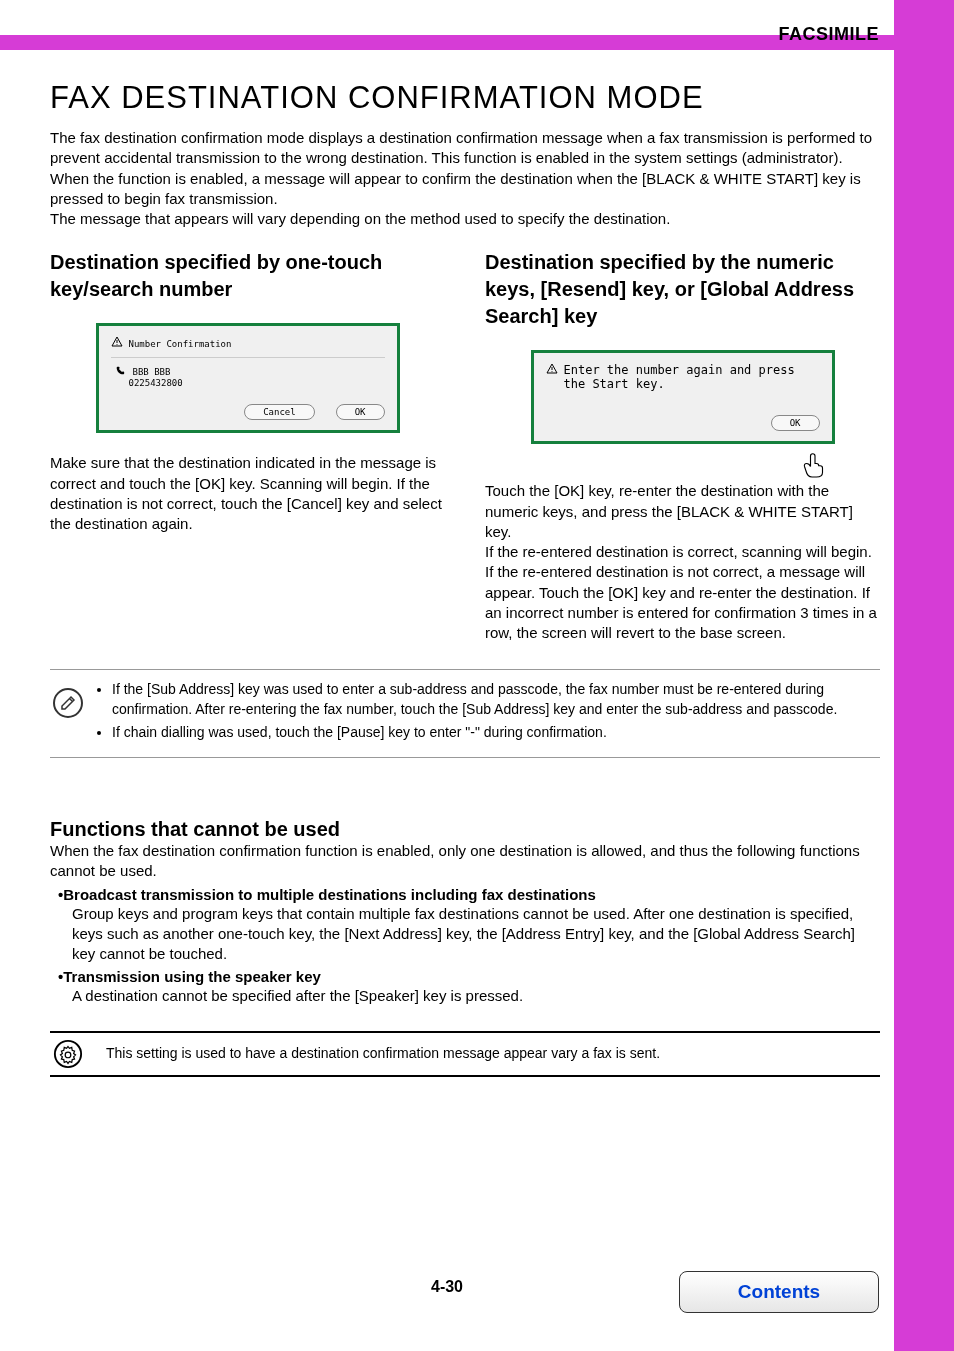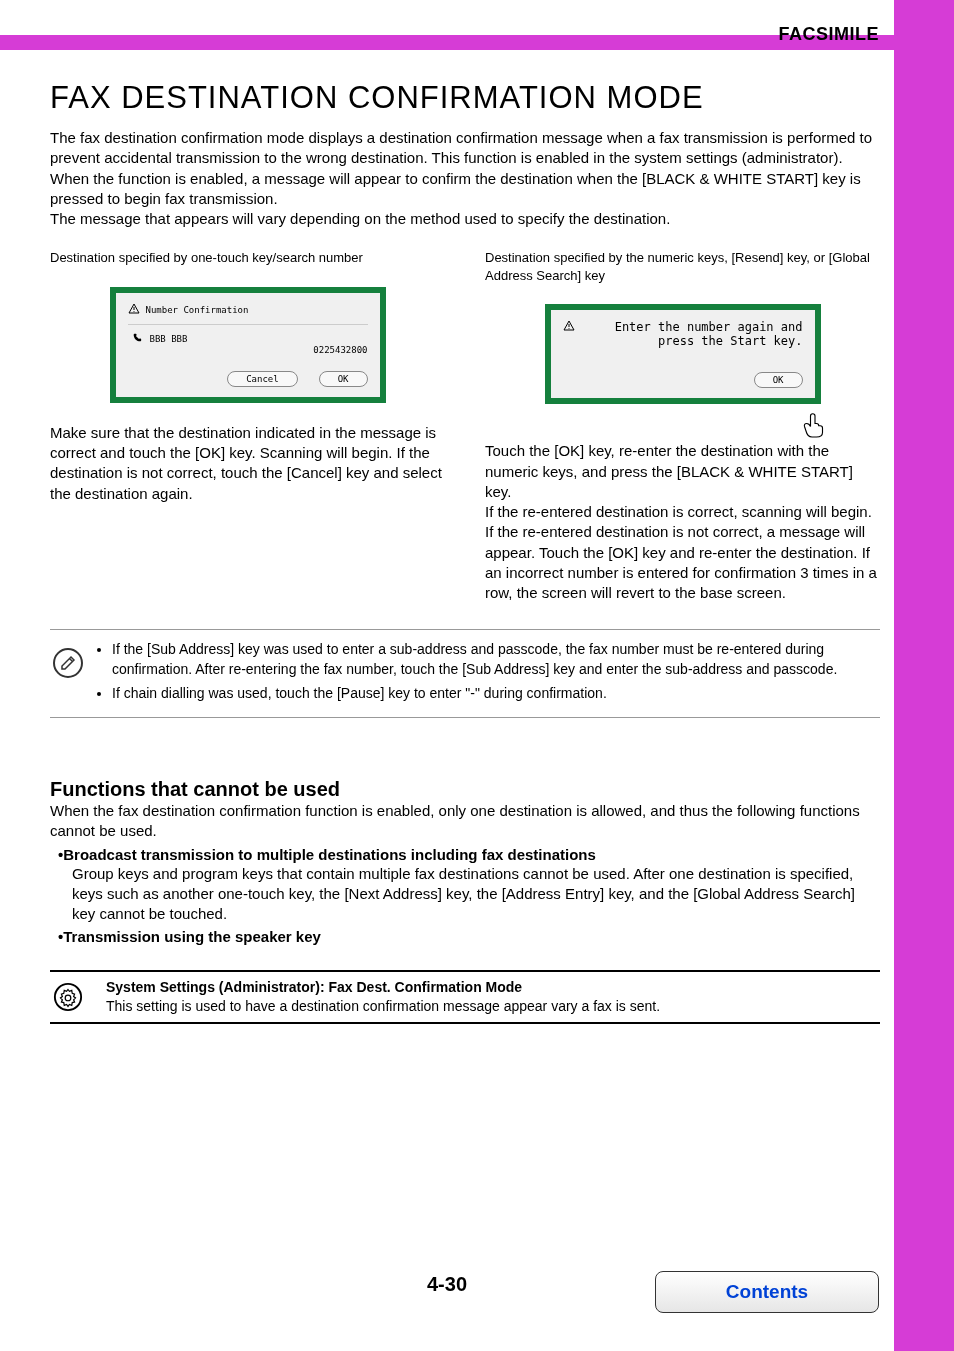--- a/index.html
+++ b/index.html
@@ -57,32 +57,31 @@
     }
     .columns {
       display: flex;
       gap: 40px;
       margin-top: 20px;
     }
     .col {
       flex: 1;
     }
     .sub-heading {
-      font-weight: normal;
-      font-size: 13px;
+      font-weight: bold;
+      font-size: 20px;
       margin-bottom: 20px;
       line-height: 1.35;
     }
     .dialog-box {
-      border: 6px solid #15803d;
+      border: 3px solid #15803d;
       background: #f0f0f0;
-      width: 276px;
+      width: 304px;
       margin: 0 auto 20px auto;
       padding: 0;
-      text-align: right;
     }
     .dialog-inner {
       padding: 10px 12px;
     }
     .dialog-header {
       display: flex;
       align-items: center;
       gap: 6px;
       font-family: monospace;
       font-size: 9px;
@@ -232,28 +231,28 @@
     }
     .settings-title {
       font-weight: bold;
     }
     .page-number {
       position: absolute;
       bottom: 55px;
       left: 0;
       width: 894px;
       text-align: center;
-      font-size: 20px;
+      font-size: 16px;
       font-weight: bold;
     }
     .contents-btn {
       position: absolute;
       bottom: 38px;
       right: 75px;
-      width: 224px;
+      width: 200px;
       height: 42px;
       border: 1px solid #333;
       border-radius: 8px;
       background: linear-gradient(#fff, #e6e6e6);
       display: flex;
       align-items: center;
       justify-content: center;
       font-size: 19px;
       font-weight: bold;
       color: #0042d6;
@@ -353,33 +352,33 @@
 
   <h2 class="section-heading">Functions that cannot be used</h2>
   <div class="section-text">When the fax destination confirmation function is enabled, only one destination is allowed, and thus the following functions cannot be used.</div>
   <div class="func-list">
     <div>
       <span class="bullet-prefix func-item-title">• </span><span class="func-item-title">Broadcast transmission to multiple destinations including fax destinations</span>
       <div class="func-item-body">Group keys and program keys that contain multiple fax destinations cannot be used. After one destination is specified, keys such as another one-touch key, the [Next Address] key, the [Address Entry] key, and the [Global Address Search] key cannot be touched.</div>
     </div>
     <div>
       <span class="bullet-prefix func-item-title">• </span><span class="func-item-title">Transmission using the speaker key</span>
+      <div class="func-item-body">A destination cannot be specified after the [Speaker] key is pressed.</div>
     </div>
   </div>
 
   <div class="settings-section">
     <div class="gear-icon-holder">
       <svg class="gear-icon" viewBox="0 0 32 32">
         <circle cx="16" cy="16" r="14" fill="none" stroke="#000" stroke-width="2"></circle>
         <path d="M16 8 L17.5 10 L20 9 L20.5 12 L23 13 L22 15.5 L24 17 L22 19 L23 21.5 L20.5 22 L20 25 L17.5 24 L16 26 L14.5 24 L12 25 L11.5 22 L9 21.5 L10 19 L8 17 L10 15.5 L9 13 L11.5 12 L12 9 L14.5 10 Z" fill="none" stroke="#000" stroke-width="1.3"></path>
         <circle cx="16" cy="17" r="3" fill="none" stroke="#000" stroke-width="1.3"></circle>
       </svg>
     </div>
     <div class="settings-text">
-      <div class="settings-title">System Settings (Administrator): Fax Dest. Confirmation Mode</div>
       <div>This setting is used to have a destination confirmation message appear vary a fax is sent.</div>
     </div>
   </div>
 
 </div>
 
 <div class="page-number">4-30</div>
 <div class="contents-btn">Contents</div>
 
 </body></html>

